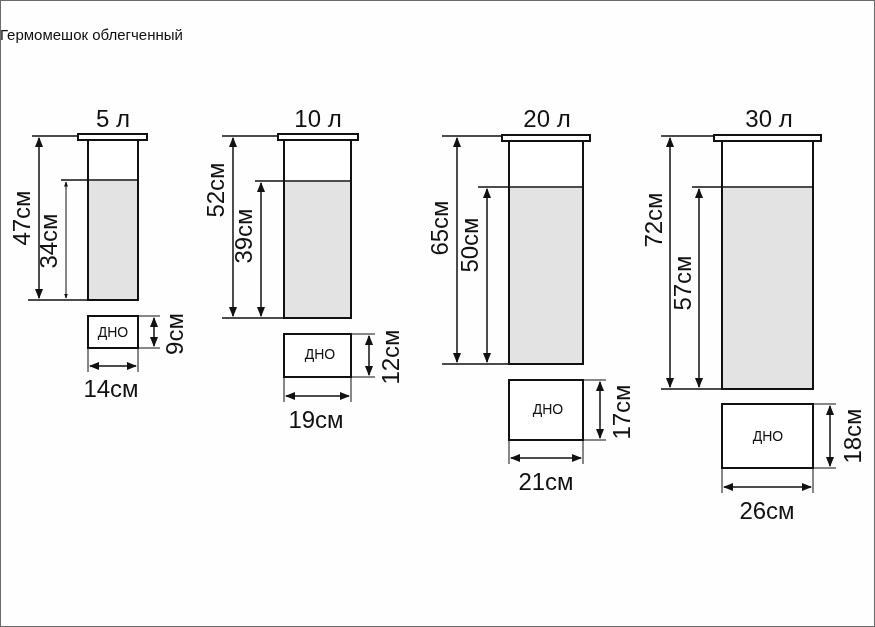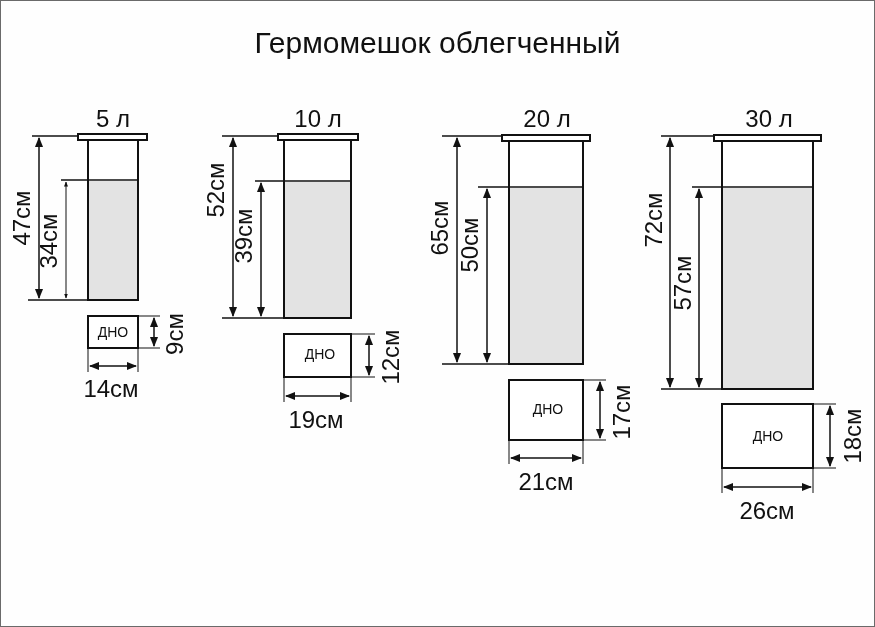--- a/index.html
+++ b/index.html
@@ -2,22 +2,22 @@
 <html><head>
   <meta charset="utf-8">
   <style>
     html, body { margin: 0; padding: 0; background: #ffffff; }
     body { width: 875px; height: 627px; overflow: hidden; position: relative; }
     .frame {
       position: absolute; left: 0; top: 0; width: 873px; height: 625px;
       border: 1px solid #6a6a6a; background: #fefefe;
     }
     .title {
-      position: absolute; left: 0; width: 875px; top: 26px; text-align: center;
-      font-family: "Liberation Sans", sans-serif; font-size: 30px; color: #111;
+      position: absolute; left: 0; width: 875px; top: 26px; 
+      font-family: "Liberation Sans", sans-serif; font-size: 15px; color: #111;
     }
     svg { position: absolute; left: 0; top: 0; }
     svg text { font-family: "Liberation Sans", sans-serif; fill: #111; }
     .lbl { font-size: 24px; }
     .dno { font-size: 14px; }
   </style>
 </head>
 <body>
 
 <div class="frame"></div>

